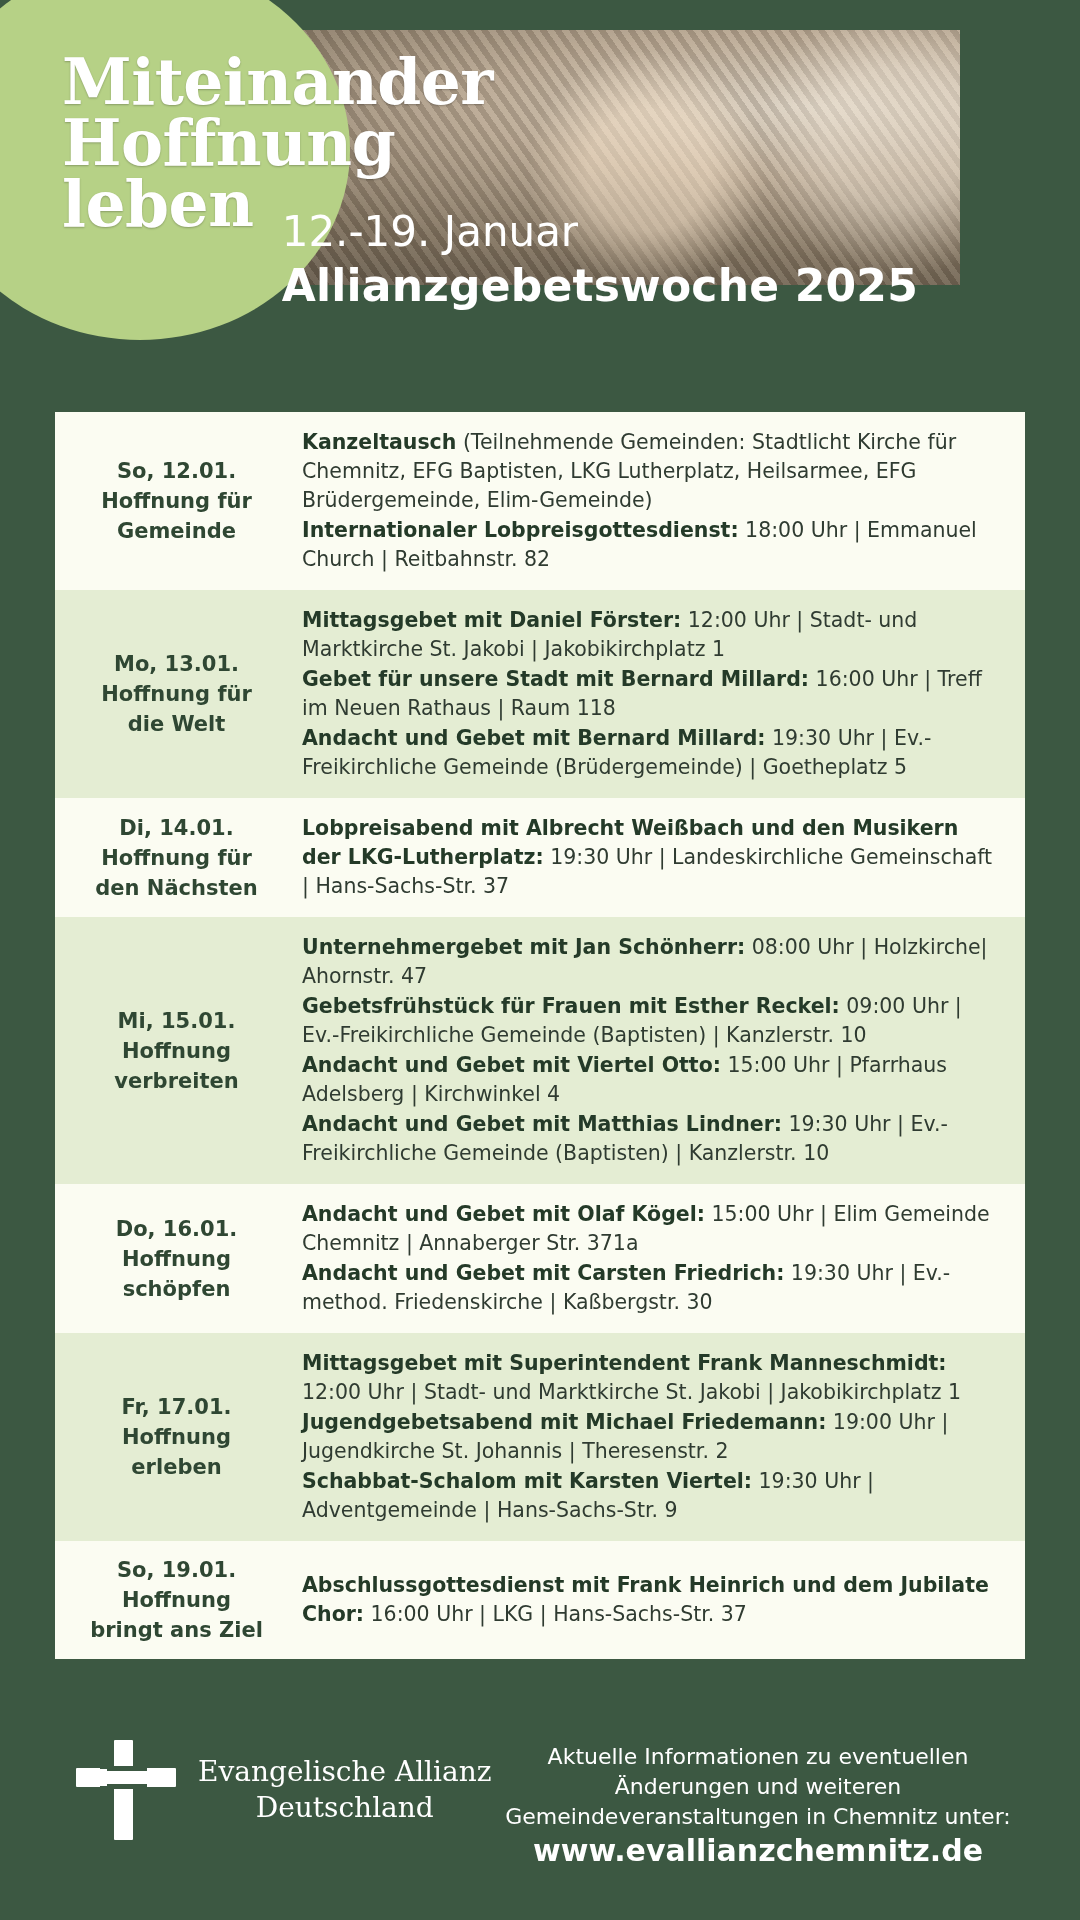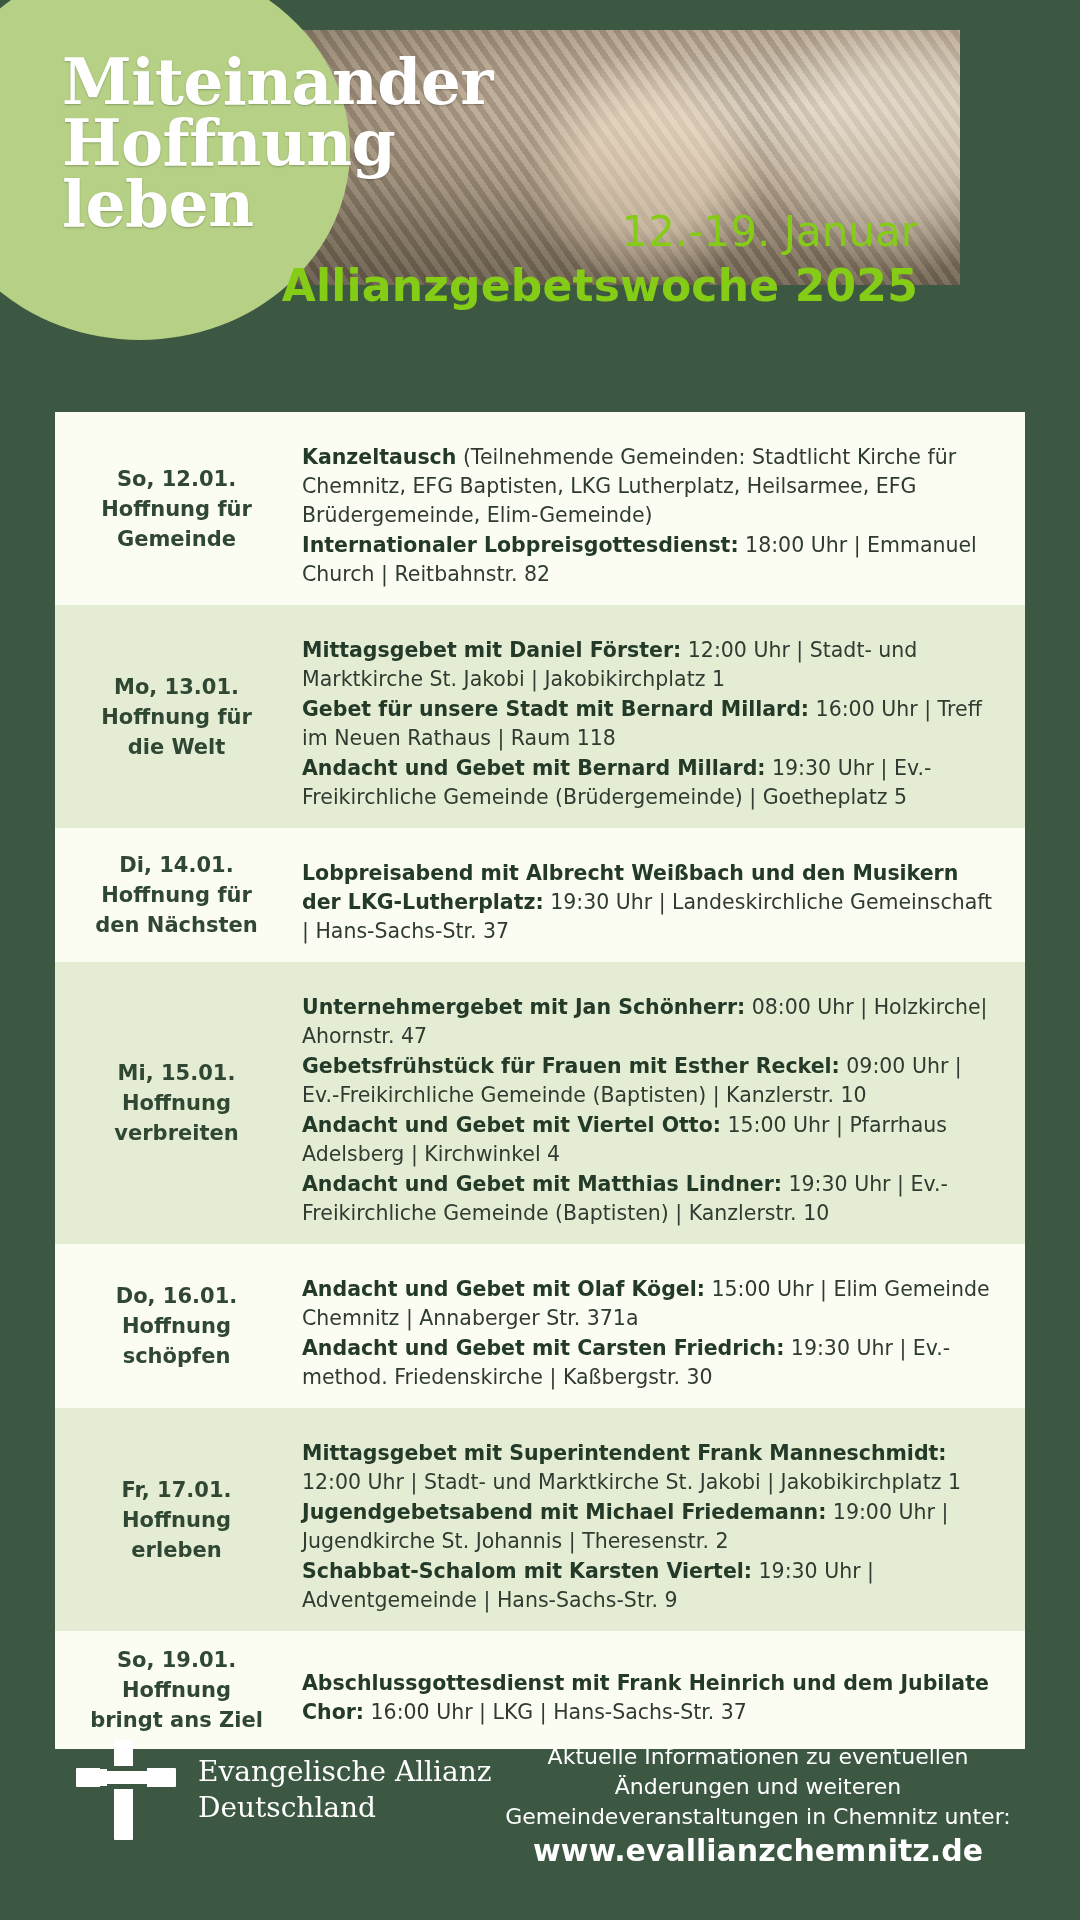--- a/index.html
+++ b/index.html
@@ -69,22 +69,21 @@
     line-height: 61px;
     letter-spacing: -0.5px;
     text-shadow: 0 1px 2px rgba(0,0,0,0.25);
   }
   .title-block div { white-space: nowrap; }
 
   .subtitle-wrap {
     position: absolute;
     right: 42px;
     top: 206px;
-    text-align: right;
-    color: #84cc16;
+    color: #ffffff;
   }
   .sub-date {
     font-size: 42px;
     line-height: 52px;
     font-weight: 400;
   }
   .sub-main {
     font-size: 44px;
     line-height: 56px;
     font-weight: bold;
@@ -111,21 +110,21 @@
     padding: 14px 14px 14px 10px;
     text-align: center;
     color: #2f4733;
     font-weight: bold;
     font-size: 21px;
     line-height: 30px;
   }
   .events {
     flex: 1;
     box-sizing: border-box;
-    padding: 31px 22px 16px 0;
+    padding: 16px 22px 16px 0;
     color: #2f3b31;
     font-size: 20.5px;
     line-height: 29px;
   }
   .ev { margin: 0 0 0 0; }
   .ev + .ev { margin-top: 1px; }
   .ev b { font-weight: bold; color: #243a28; }
 
   
   .footer {
@@ -147,20 +146,21 @@
     width: 104px;
     height: 104px;
     position: relative;
     flex: 0 0 104px;
   }
   .logo-name {
     margin-left: 20px;
     font-family: "DejaVu Serif", serif;
     font-size: 28px;
     line-height: 36px;
+    text-align: center;
   }
   .footer-note {
     position: absolute;
     right: 42px;
     top: 32px;
     width: 560px;
     text-align: center;
     font-size: 22px;
     line-height: 30px;
   }

